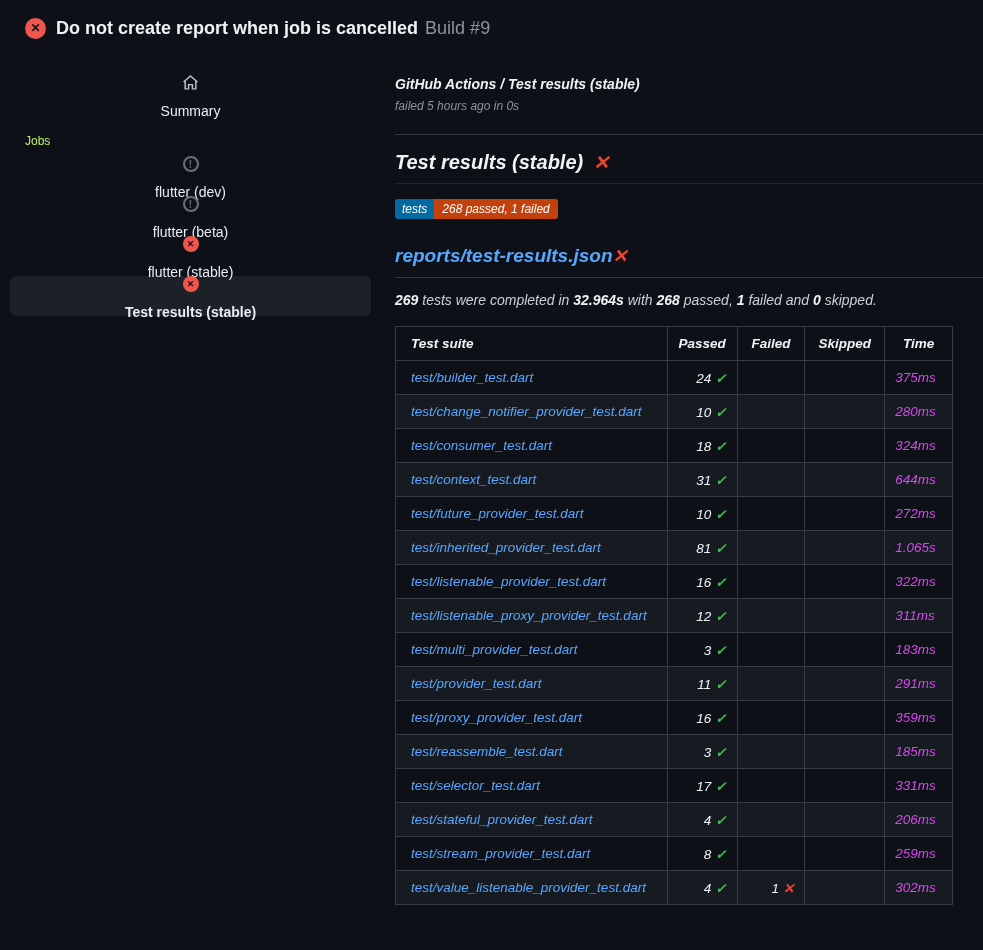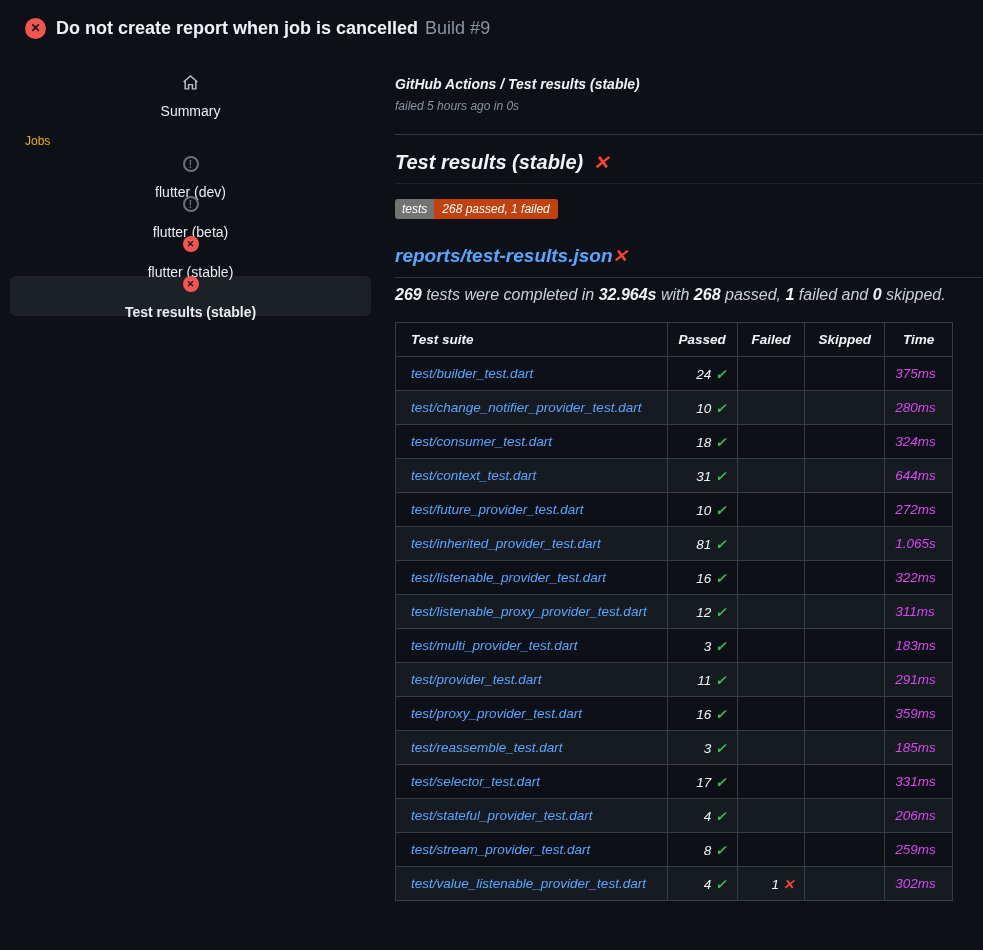--- a/index.html
+++ b/index.html
@@ -32,21 +32,21 @@
   .main { flex:1 1 auto; padding:20px 0 0 0; min-width:0;font-style:italic; }
 
   
   .side-item {
     display:flex; align-items:center; gap:12px;
     height:38px; padding:0 15px; border-radius:6px;
     color:#e6edf3; cursor:pointer;flex-direction:column;
   }
   .side-item.selected { background:#1c2128; font-weight:bold; }
   .side-section-label {
-    color:#eab308; font-size:12px;
+    color:#bef264; font-size:12px;
     margin:22px 0 8px 15px;
   }
   .jobs-list .side-item { height:40px; }
   .icon-cancel {
     display:inline-flex; align-items:center; justify-content:center;
     width:16px; height:16px; border-radius:50%;
     border:2px solid #697079; color:#697079;
     font-size:10px; font-weight:bold; flex:0 0 auto;
   }
   .home-icon { display:inline-flex; flex:0 0 auto; }
@@ -57,31 +57,31 @@
   .divider { border:none; border-top:1px solid #30363d; margin-top:21px; }
 
   h2.check-title {
     margin-top:16px; font-size:20px; color:#f0f3f6;
     padding-bottom:9px; border-bottom:1px solid #21262d;
     display:flex; align-items:center; gap:10px;
   }
   .x-mark { color:#f24333; font-weight:bold; font-size:0.95em; }
 
   .badge { display:inline-flex; margin-top:15px; font-size:12px; border-radius:3px; overflow:hidden; }
-  .badge .badge-label { background:#737373; color:#ffffff; padding:3px 7px; }
+  .badge .badge-label { background:#0369a1; color:#ffffff; padding:3px 7px; }
   .badge .badge-value { background:#c2410c; color:#ffffff; padding:3px 8px; }
 
   h3.report-title {
     margin-top:26px; font-size:19px;
     padding-bottom:10px; border-bottom:1px solid #30363d;
     display:flex; align-items:center; 
   }
   h3.report-title a { color:#58a6ff; text-decoration:none; }
 
-  .summary-line { margin-top:8px; font-size:16px; color:#c9d1d9; }
+  .summary-line { margin-top:14px; font-size:14px; color:#c9d1d9; }
   .summary-line b { color:#f0f3f6; }
 
   
   table.results {
     margin-top:18px; border-collapse:collapse; width:558px;
     font-size:13.5px;
   }
   table.results th, table.results td {
     border:1px solid #363c44; height:34px; padding:4px 10px;
   }

